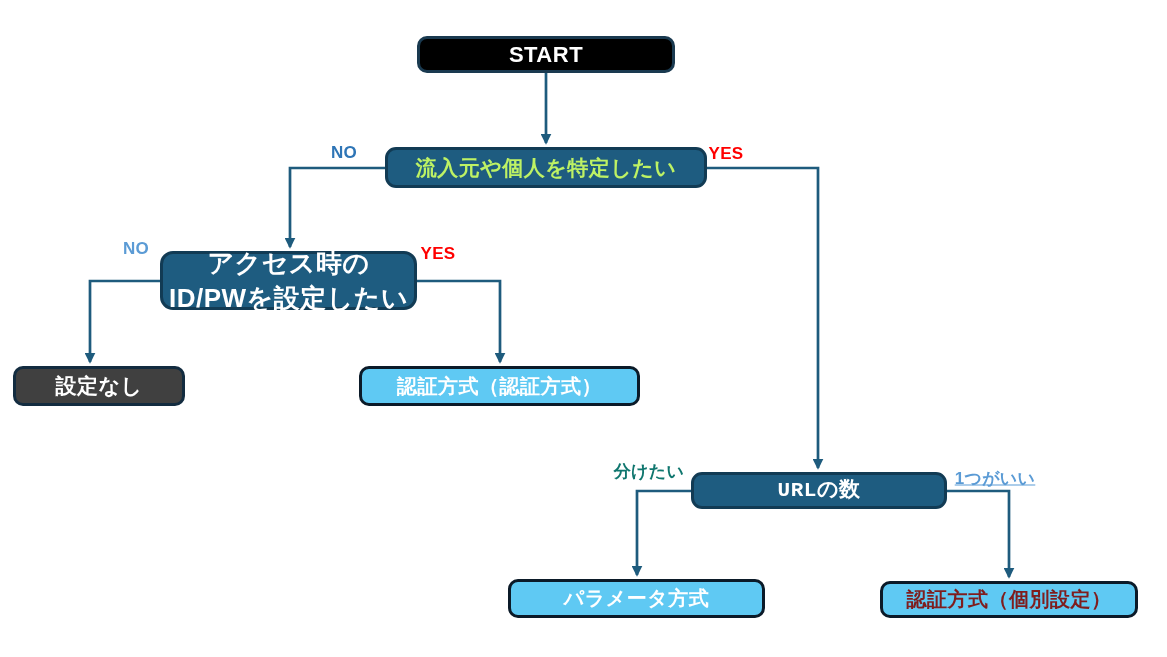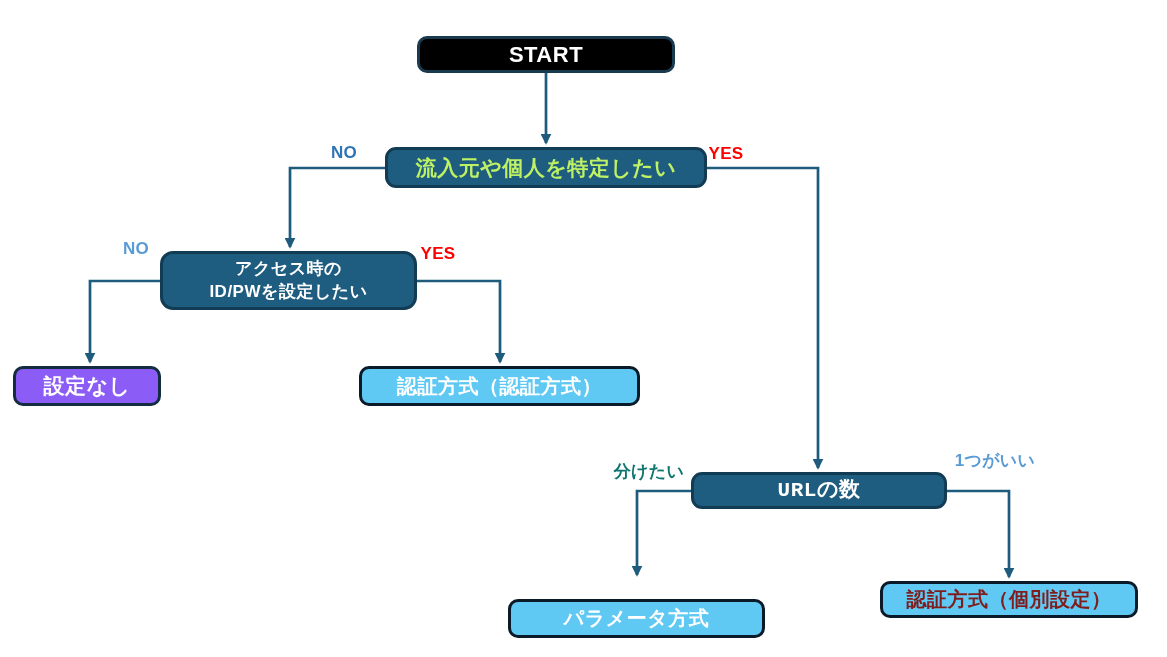--- a/index.html
+++ b/index.html
@@ -56,29 +56,29 @@
       <polyline points="385,168 290,168 290,247" fill="none" stroke="#1E5B7D" stroke-width="2.7" marker-end="url(#arrowhead)"></polyline>
       <polyline points="160,281 90,281 90,362" fill="none" stroke="#1E5B7D" stroke-width="2.7" marker-end="url(#arrowhead)"></polyline>
       <polyline points="417,281 500,281 500,362" fill="none" stroke="#1E5B7D" stroke-width="2.7" marker-end="url(#arrowhead)"></polyline>
       <polyline points="707,168 818,168 818,468" fill="none" stroke="#1E5B7D" stroke-width="2.7" marker-end="url(#arrowhead)"></polyline>
       <polyline points="691,491 637,491 637,575" fill="none" stroke="#1E5B7D" stroke-width="2.7" marker-end="url(#arrowhead)"></polyline>
       <polyline points="947,491 1009,491 1009,577" fill="none" stroke="#1E5B7D" stroke-width="2.7" marker-end="url(#arrowhead)"></polyline>
     </svg>
   <div id="nodes">
       <div class="node" style="left: 417px; top: 36px; width: 258px; height: 37px; background: rgb(0, 0, 0); border-color: rgb(26, 58, 80); color: rgb(255, 255, 255); font-size: 22px; border-radius: 10px;">START</div>
       <div class="node" style="left: 385px; top: 147px; width: 322px; height: 41px; background: rgb(30, 92, 128); border-color: rgb(18, 59, 84); color: #bef264; font-size: 21px; border-radius: 11px;">流入元や個人を特定したい</div>
-      <div class="node" style="left: 160px; top: 251px; width: 257px; height: 59px; background: rgb(30, 92, 128); border-color: rgb(18, 59, 84); color: rgb(255, 255, 255); font-size: 17px; border-radius: 13px;">アクセス時の
+      <div class="node" style="left: 160px; top: 251px; width: 257px; height: 59px; background: rgb(30, 92, 128); border-color: rgb(18, 59, 84); color: rgb(255, 255, 255); font-size: 26px; border-radius: 13px;">アクセス時の
 ID/PWを設定したい</div>
-      <div class="node" style="left: 13px; top: 366px; width: 148px; height: 40px; background: #8b5cf6; border-color: rgb(19, 44, 64); color: rgb(255, 255, 255); font-size: 21px; border-radius: 10px;">設定なし</div>
+      <div class="node" style="left: 13px; top: 366px; width: 172px; height: 40px; background: #404040; border-color: rgb(19, 44, 64); color: rgb(255, 255, 255); font-size: 21px; border-radius: 10px;">設定なし</div>
       <div class="node" style="left: 359px; top: 366px; width: 281px; height: 40px; background: rgb(95, 201, 243); border-color: rgb(11, 26, 40); color: rgb(255, 255, 255); font-size: 20px; border-radius: 10px;">認証方式（認証方式）</div>
       <div class="node" style="left: 691px; top: 472px; width: 256px; height: 37px; background: rgb(30, 92, 128); border-color: rgb(18, 59, 84); color: rgb(255, 255, 255); font-size: 21px; border-radius: 11px; font-family: Liberation Mono, monospace;">URLの数</div>
-      <div class="node" style="left: 508px; top: 579px; width: 257px; height: 39px; background: rgb(95, 201, 243); border-color: rgb(11, 26, 40); color: rgb(255, 255, 255); font-size: 20px; border-radius: 10px; margin-top: 20px;">パラメータ方式</div>
+      <div class="node" style="left: 508px; top: 579px; width: 257px; height: 39px; background: rgb(95, 201, 243); border-color: rgb(11, 26, 40); color: rgb(255, 255, 255); font-size: 20px; border-radius: 10px;">パラメータ方式</div>
       <div class="node" style="left: 880px; top: 581px; width: 258px; height: 37px; background: rgb(95, 201, 243); border-color: rgb(11, 26, 40); color: #7f1d1d; font-size: 20px; border-radius: 10px;">認証方式（個別設定）</div>
     </div>
   <div id="labels">
       <div class="edge-label" style="left: 344px; top: 153px; color: rgb(46, 117, 182);">NO</div>
       <div class="edge-label" style="left: 726px; top: 154px; color: rgb(255, 0, 0);">YES</div>
       <div class="edge-label" style="left: 136px; top: 249px; color: rgb(91, 155, 213);">NO</div>
       <div class="edge-label" style="left: 438px; top: 254px; color: rgb(255, 0, 0);">YES</div>
       <div class="edge-label" style="left: 649px; top: 471px; color: #0f766e;">分けたい</div>
-      <div class="edge-label" style="left: 995px; top: 460px; color: rgb(91, 155, 213);">1つがいい</div>
+      <div class="edge-label" style="left: 995px; top: 478px; color: rgb(91, 155, 213); text-decoration: underline;">1つがいい</div>
     </div>
 </div>
 
 </body></html>

